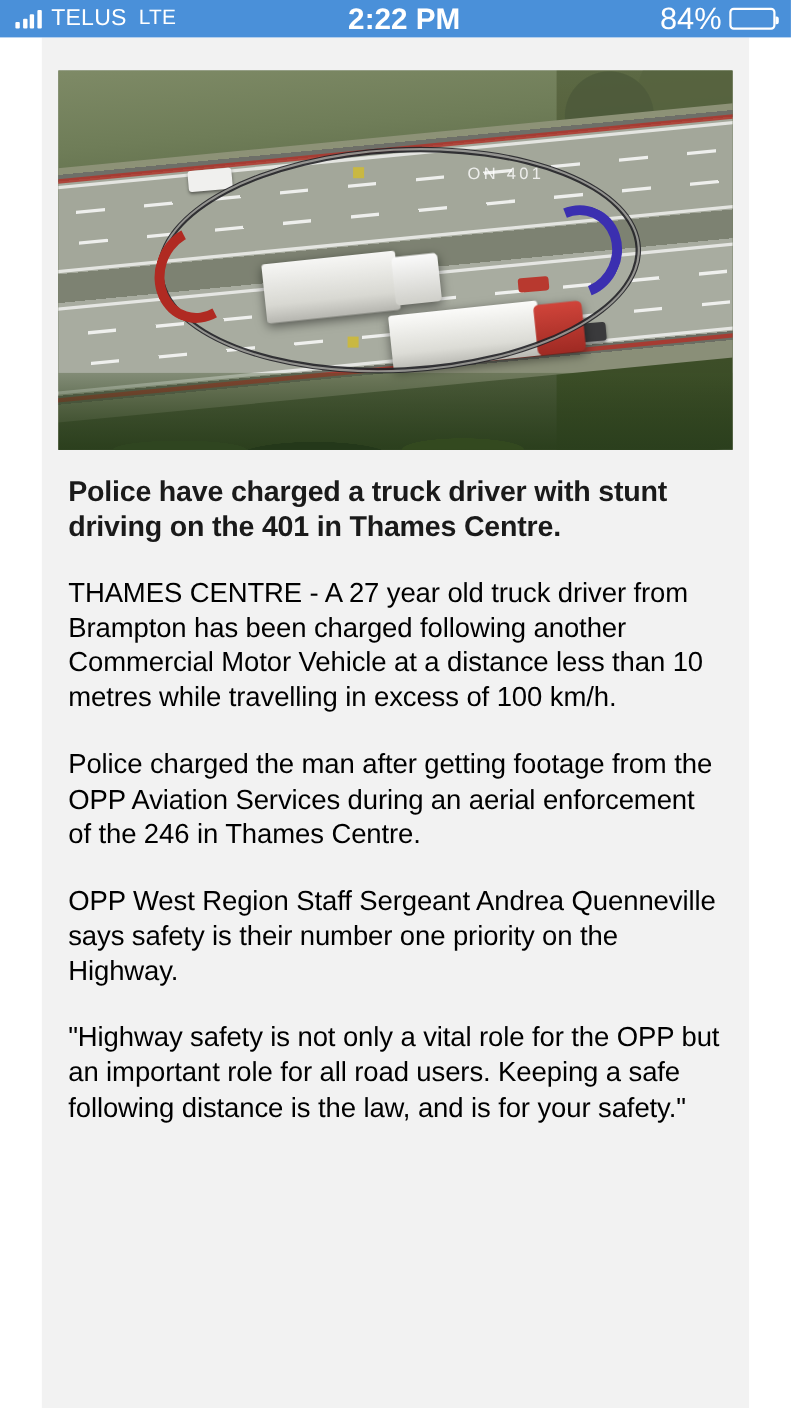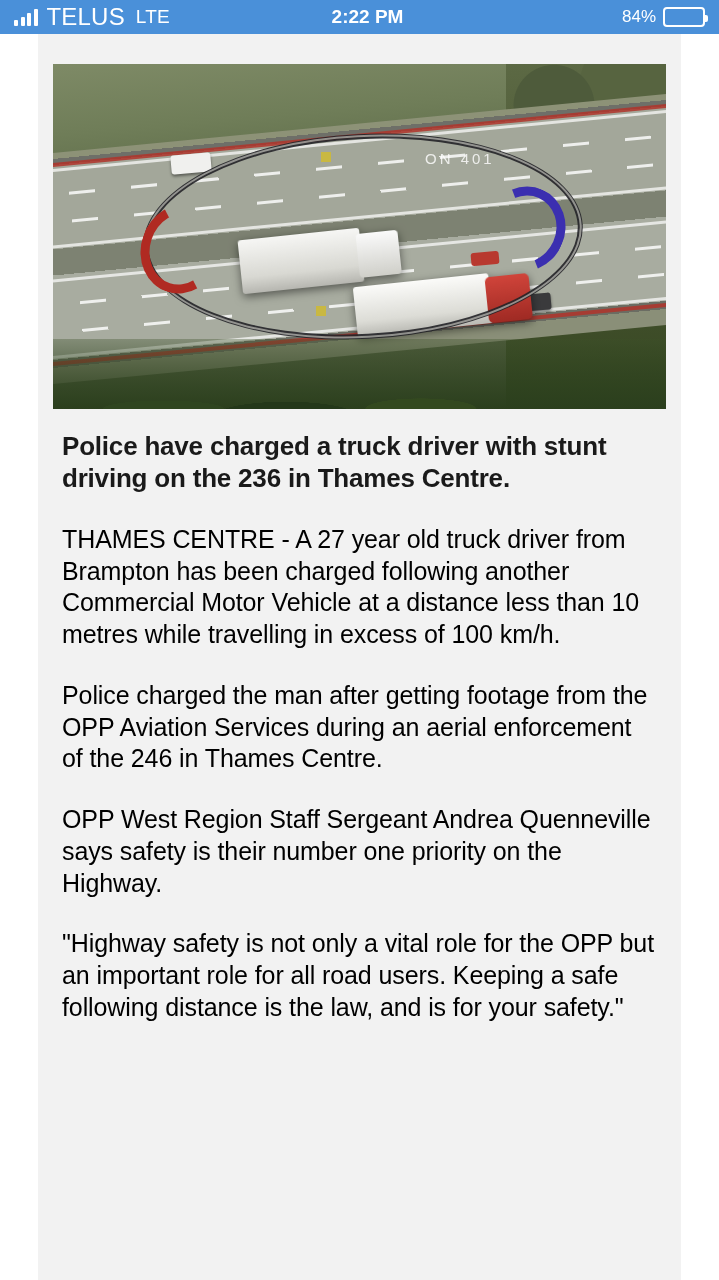--- a/index.html
+++ b/index.html
@@ -39,42 +39,42 @@
   .signal-bars i {
     display: block;
     width: 4px;
     background: #ffffff;
     border-radius: 1px;
   }
   .signal-bars i:nth-child(1) { height: 6px; }
   .signal-bars i:nth-child(2) { height: 9px; }
   .signal-bars i:nth-child(3) { height: 13px; }
   .signal-bars i:nth-child(4) { height: 17px; }
-  .carrier { font-size: 24px; letter-spacing: 0.2px; }
+  .carrier { font-size: 21px; letter-spacing: 0.2px; }
   .network { font-size: 19px; letter-spacing: 0.2px; margin-left: 2px; }
 
   .status-center {
     position: absolute;
     left: 0; right: 0;
     text-align: center;
-    font-size: 19px;
+    font-size: 27px;
     font-weight: 600;
     pointer-events: none;
     margin-left: 16px;
   }
 
   .status-right {
     display: flex;
     align-items: center;
     gap: 7px;
     flex: 1 1 0;
     justify-content: flex-end;
     z-index: 1;
   }
-  .battery-pct { font-size: 17px; font-weight: 500; }
+  .battery-pct { font-size: 28px; font-weight: 500; }
   .battery {
     width: 42px;
     height: 20px;
     border: 2px solid #ffffff;
     border-radius: 4px;
     position: relative;
     padding: 2px;
   }
   .battery::after {
     content: "";
@@ -339,21 +339,21 @@
       <div class="ellipse-annot"></div>
       <div class="arc-red"></div>
       <div class="arc-blue"></div>
       <div class="tick t1"></div>
       <div class="tick t2"></div>
       <div class="overlay-label">ON 401</div>
       <div class="trees-bottom"></div>
     </div>
 
     <div class="article">
-      <h1 class="headline">Police have charged a truck driver with stunt driving on the 236 in Thames Centre.</h1>
+      <h1 class="headline">Police have charged a truck driver with stunt driving on the 401 in Thames Centre.</h1>
       <p class="para">THAMES CENTRE - A 27 year old truck driver from Brampton has been charged following another Commercial Motor Vehicle at a distance less than 10 metres while travelling in excess of 100 km/h.</p>
       <p class="para">Police charged the man after getting footage from the OPP Aviation Services during an aerial enforcement of the 246 in Thames Centre.</p>
       <p class="para">OPP West Region Staff Sergeant Andrea Quenneville says safety is their number one priority on the Highway.</p>
       <p class="para">"Highway safety is not only a vital role for the OPP but an important role for all road users. Keeping a safe following distance is the law, and is for your safety."</p>
     </div>
 
   </div>
 </div>
 
 </body></html>

